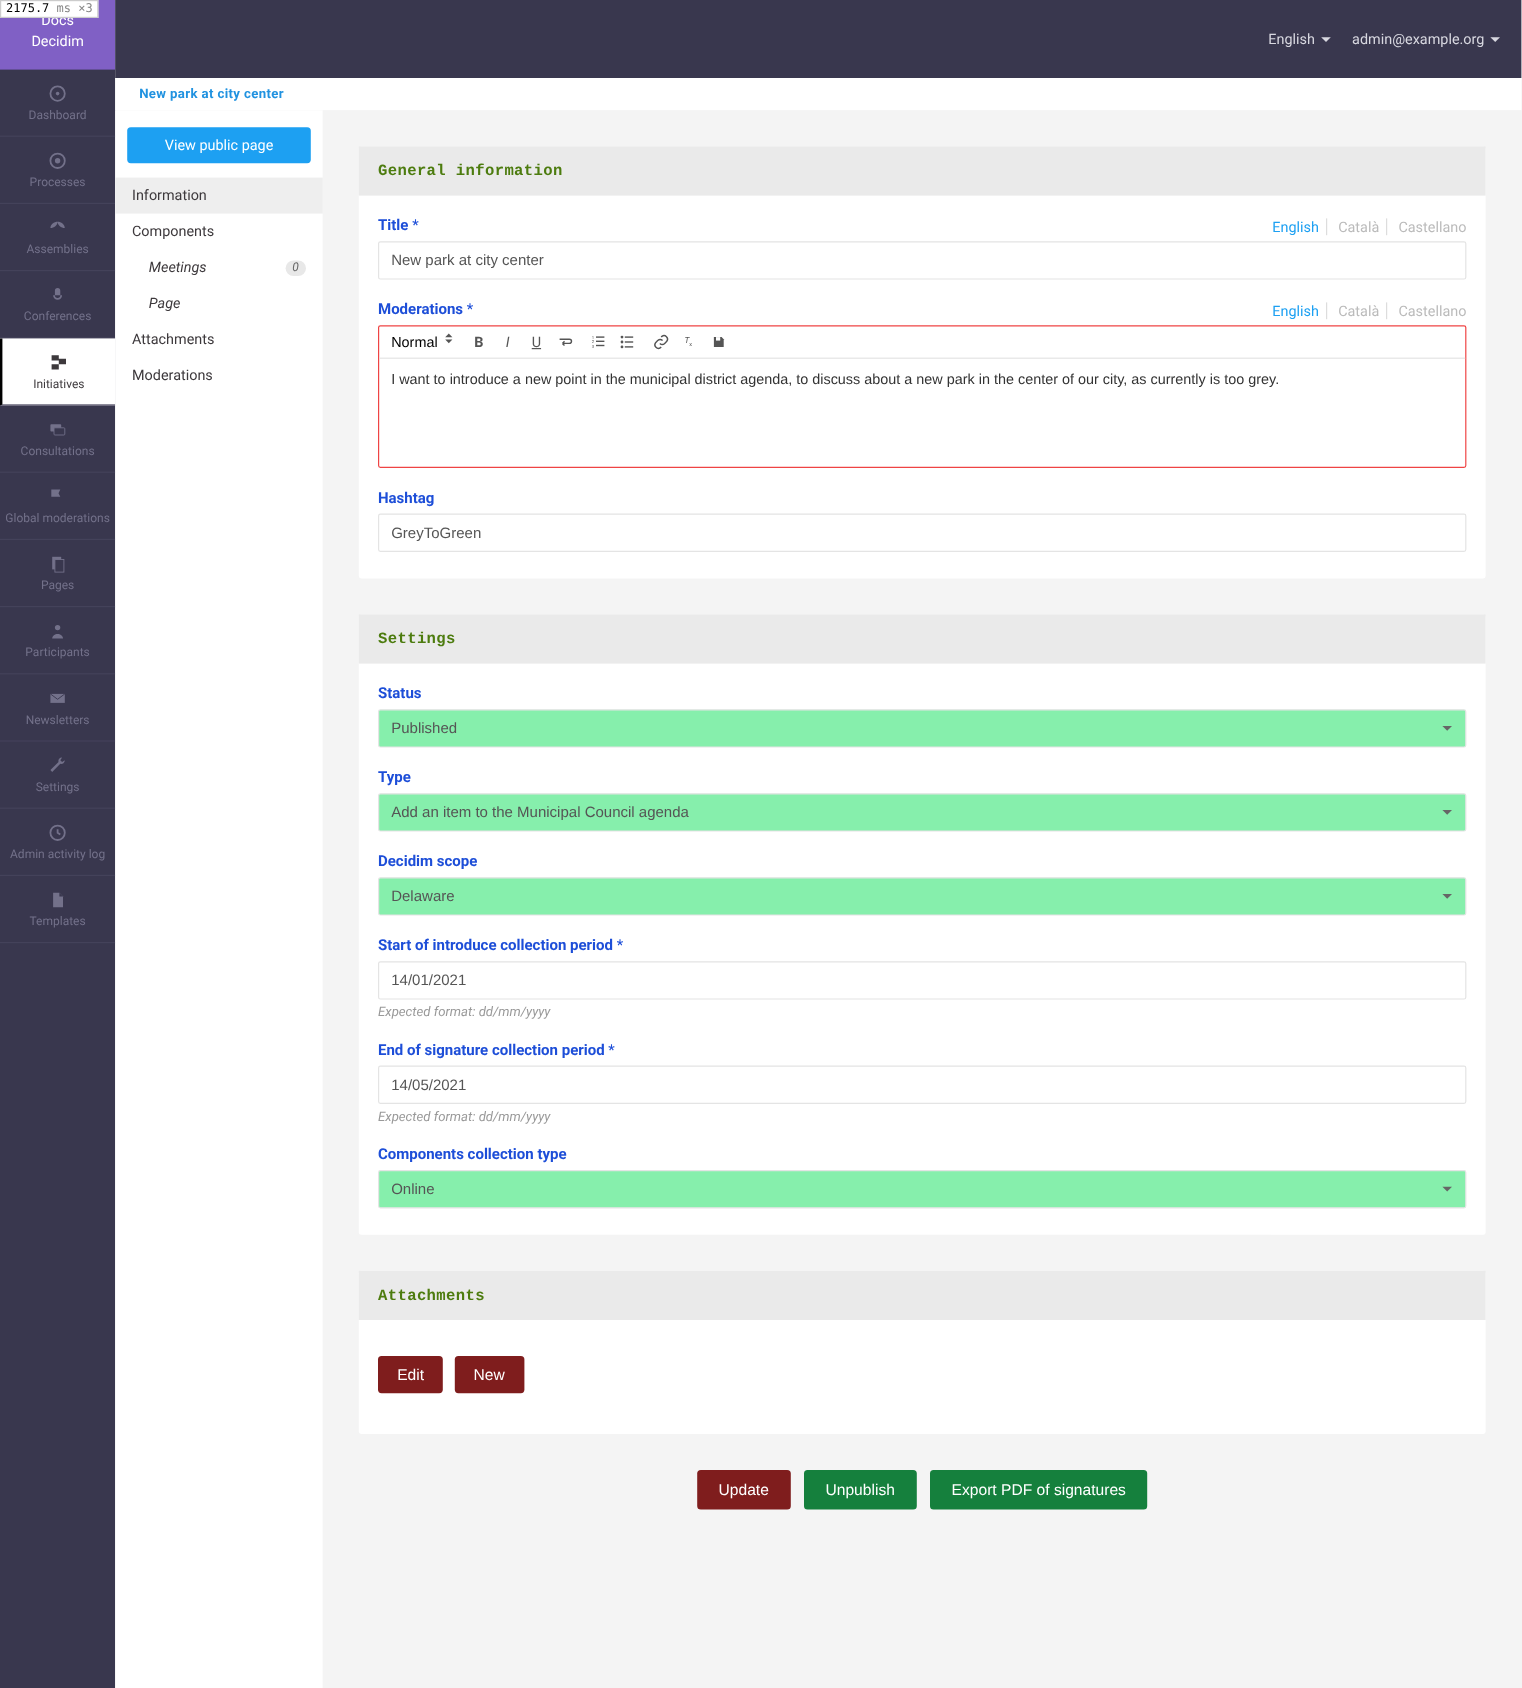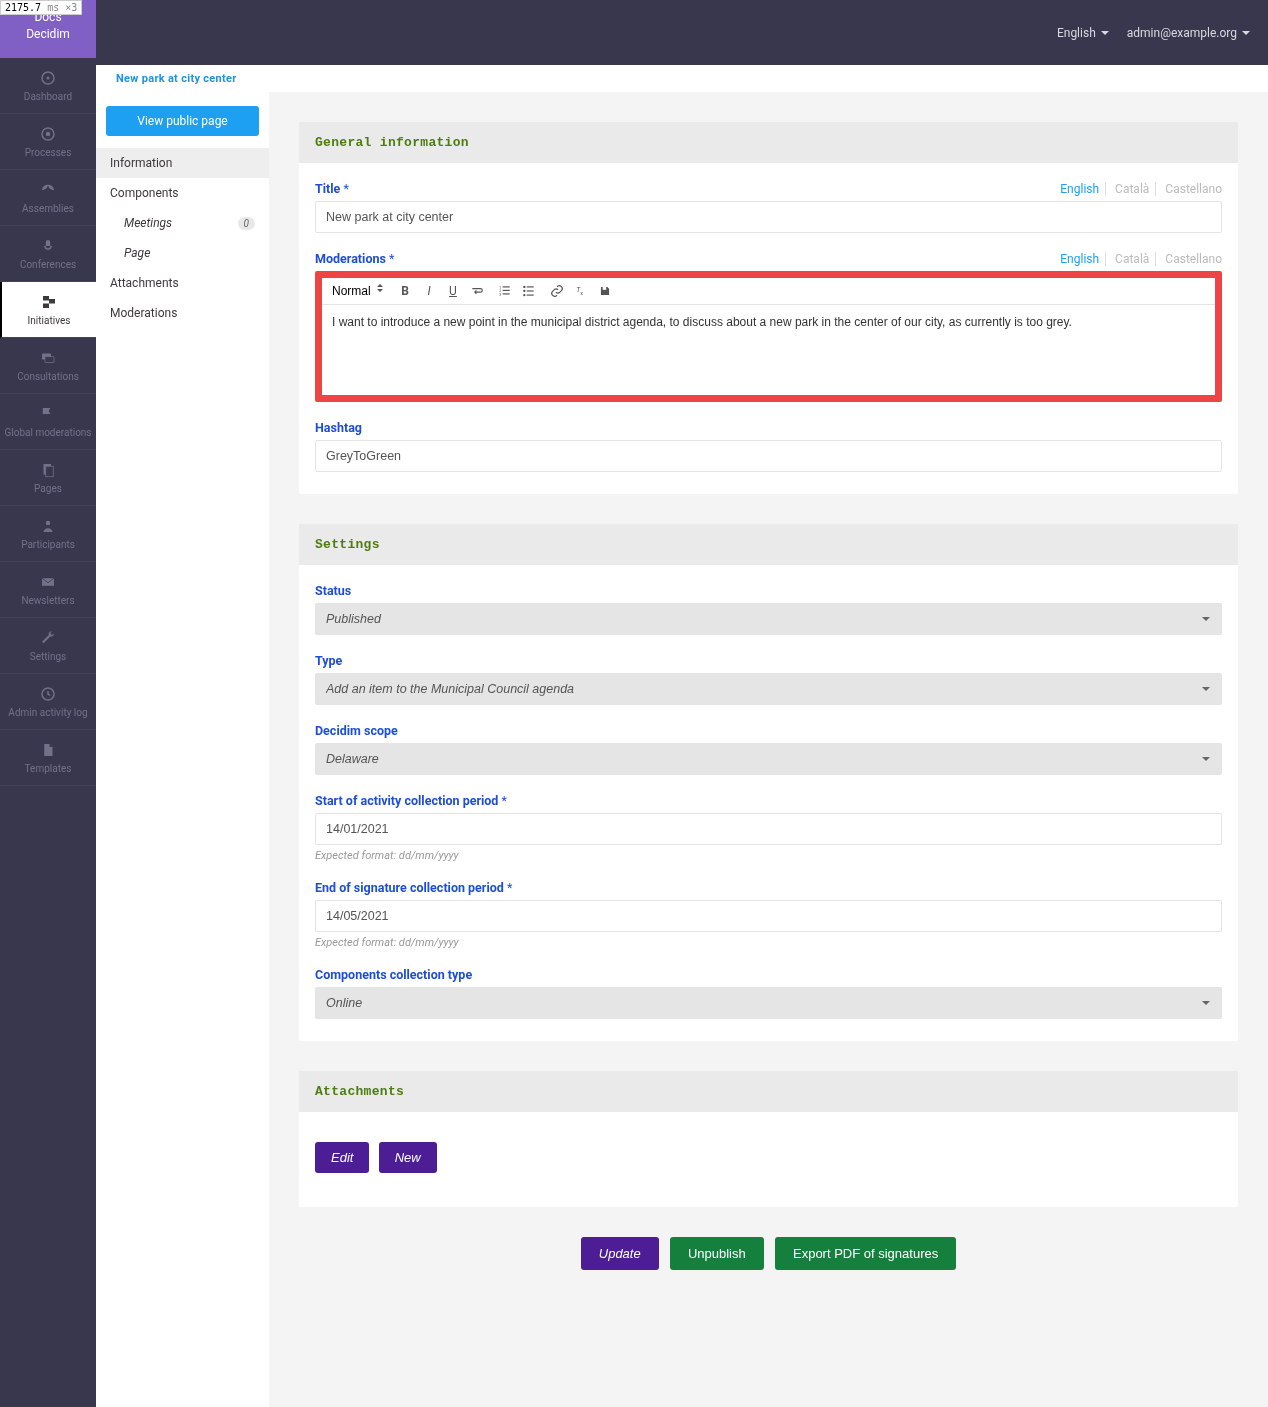--- a/index.html
+++ b/index.html
@@ -220,41 +220,40 @@
       font-size: 12.5px;
       color: #555;
     }
     .select-input {
       width: 100%;
       padding: 8px 10px;
       border: 1px solid #e4e4e4;
       border-radius: 2px;
       font-size: 12.5px;
       color: #555;
-      background: #e5e5e5;
+      background: #86efac;
       appearance: none;
       position: relative;
-      font-style: italic;
     }
     .select-wrap { position: relative; }
     .select-wrap::after {
       content: "";
       position: absolute;
       right: 12px;
       top: 50%;
       transform: translateY(-50%);
       width: 0; height: 0;
       border-left: 4px solid transparent;
       border-right: 4px solid transparent;
       border-top: 4px solid #666;
       pointer-events: none;
     }
     
     .editor {
-      border: 7px solid #ef4444;
+      border: 1px solid #ef4444;
       border-radius: 2px;
     }
     .editor-toolbar {
       border-bottom: 1px solid #e4e4e4;
       padding: 4px 8px;
       display: flex;
       align-items: center;
       gap: 12px;
       font-size: 12px;
       color: #555;
@@ -318,21 +317,21 @@
     .btn {
       display: inline-block;
       padding: 8px 16px;
       border-radius: 3px;
       font-size: 13px;
       cursor: pointer;
       color: #fff;
       margin-right: 6px;
       border: none;
     }
-    .btn-blue { background: #4c1d95; font-style: italic; }
+    .btn-blue { background: #7f1d1d; }
     .btn-red { background: #15803d; }
     .bottom-actions {
       text-align: center;
       margin-top: 18px;
     }
     .bottom-actions .btn { margin: 0 4px; padding: 9px 18px; }
   </style>
 </head>
 <body>
 
@@ -667,21 +666,21 @@
               <div class="select-wrap">
                 <select class="select-input">
                   <option>Delaware</option>
                 </select>
               </div>
             </div>
 
             <div class="form-row">
               <div class="label-row">
                 <label>
-                  <span>Start of activity collection period</span> <span class="req">*</span>
+                  <span>Start of introduce collection period</span> <span class="req">*</span>
                 </label>
               </div>
               <input class="text-input" value="14/01/2021" style="">
               <div class="hint">Expected format: dd/mm/yyyy</div>
             </div>
 
             <div class="form-row">
               <div class="label-row">
                 <label>
                   <span>End of signature collection period</span> <span class="req">*</span>

